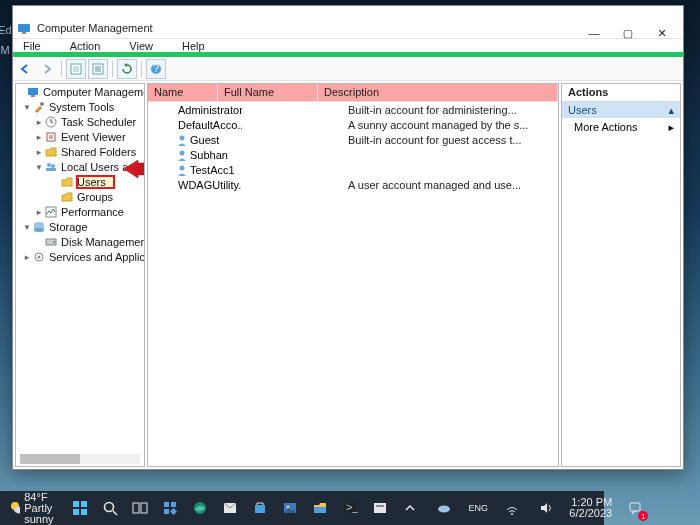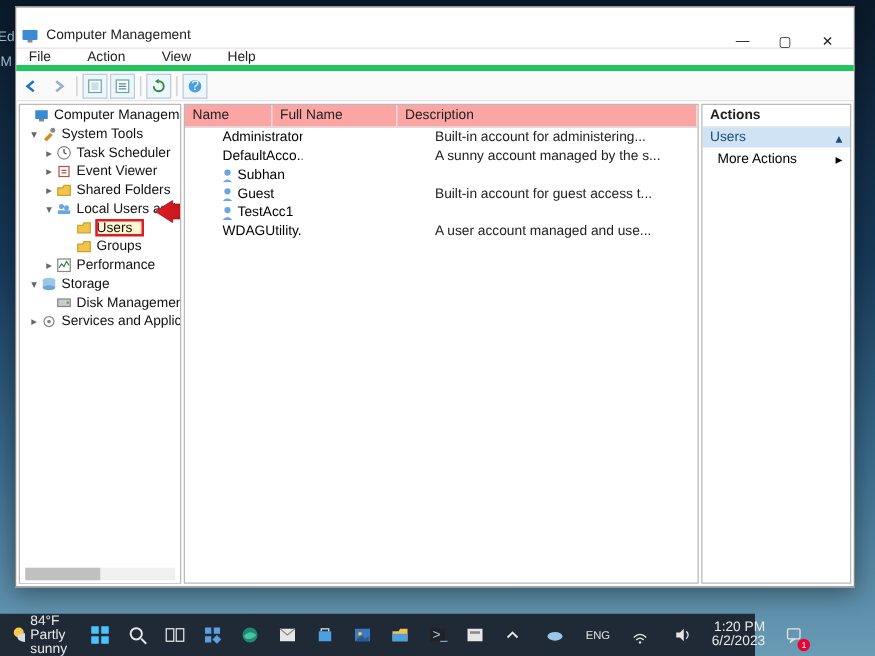--- a/index.html
+++ b/index.html
@@ -301,35 +301,35 @@
               </div>
               <div class="c2"></div>
               <div class="c3">A sunny account managed by the s...</div>
             </div>
           <div class="row">
               <div class="c1">
                 <svg class="usericon">
                   <circle cx="6" cy="4" r="2.5" fill="#6aa6e0"></circle>
                   <path d="M2 12 Q6 7 10 12" fill="#6aa6e0"></path>
                 </svg>
+                <span>Guest</span>
+              </div>
+              <div class="c2"></div>
+              <div class="c3">Built-in account for guest access t...</div>
+            </div>
+          <div class="row">
+              <div class="c1">
+                <svg class="usericon">
+                  <circle cx="6" cy="4" r="2.5" fill="#6aa6e0"></circle>
+                  <path d="M2 12 Q6 7 10 12" fill="#6aa6e0"></path>
+                </svg>
                 <span>Subhan</span>
               </div>
               <div class="c2"></div>
               <div class="c3"></div>
-            </div>
-          <div class="row">
-              <div class="c1">
-                <svg class="usericon">
-                  <circle cx="6" cy="4" r="2.5" fill="#6aa6e0"></circle>
-                  <path d="M2 12 Q6 7 10 12" fill="#6aa6e0"></path>
-                </svg>
-                <span>Guest</span>
-              </div>
-              <div class="c2"></div>
-              <div class="c3">Built-in account for guest access t...</div>
             </div>
           <div class="row">
               <div class="c1">
                 <svg class="usericon">
                   <circle cx="6" cy="4" r="2.5" fill="#6aa6e0"></circle>
                   <path d="M2 12 Q6 7 10 12" fill="#6aa6e0"></path>
                 </svg>
                 <span>TestAcc1</span>
               </div>
               <div class="c2"></div>

